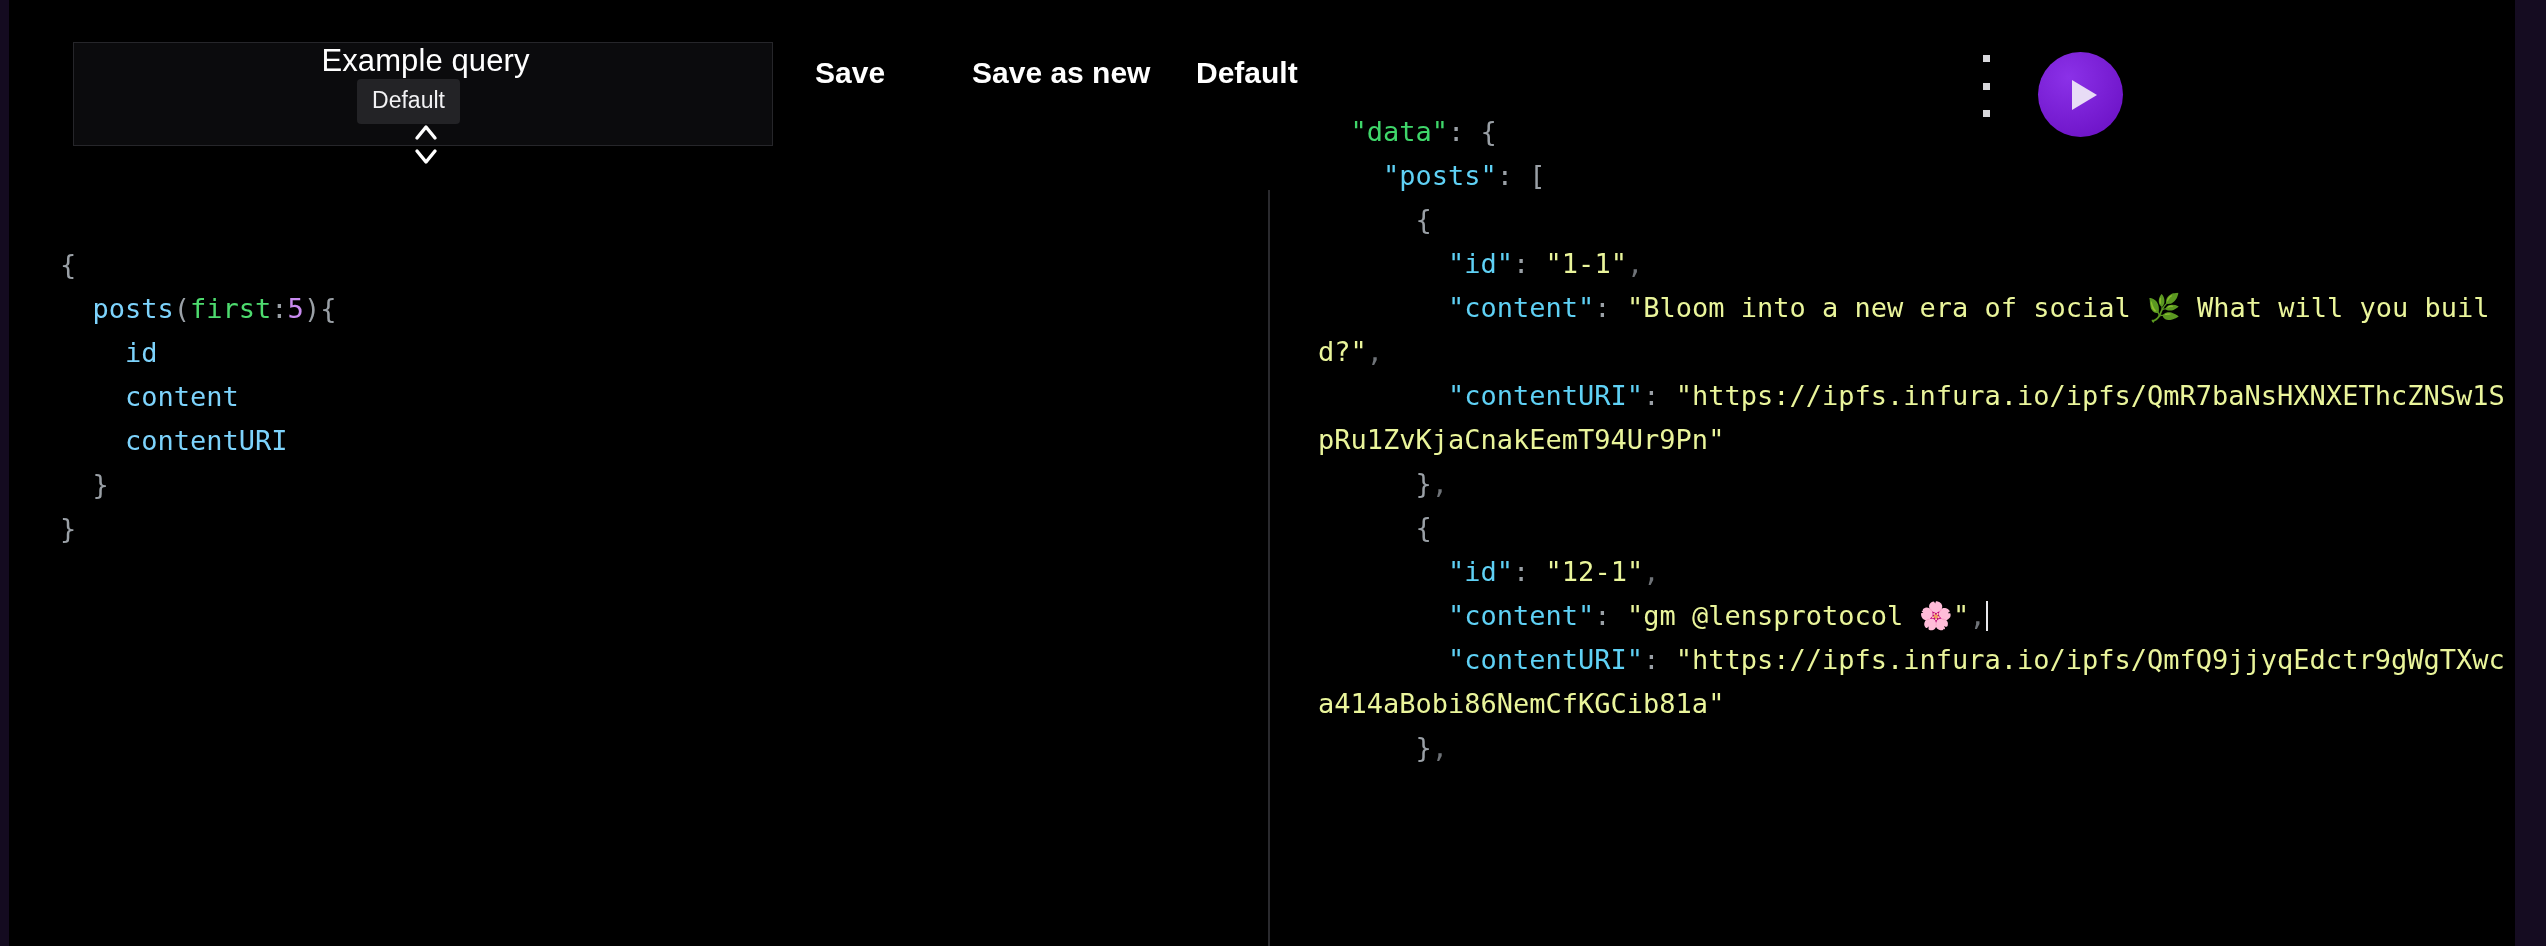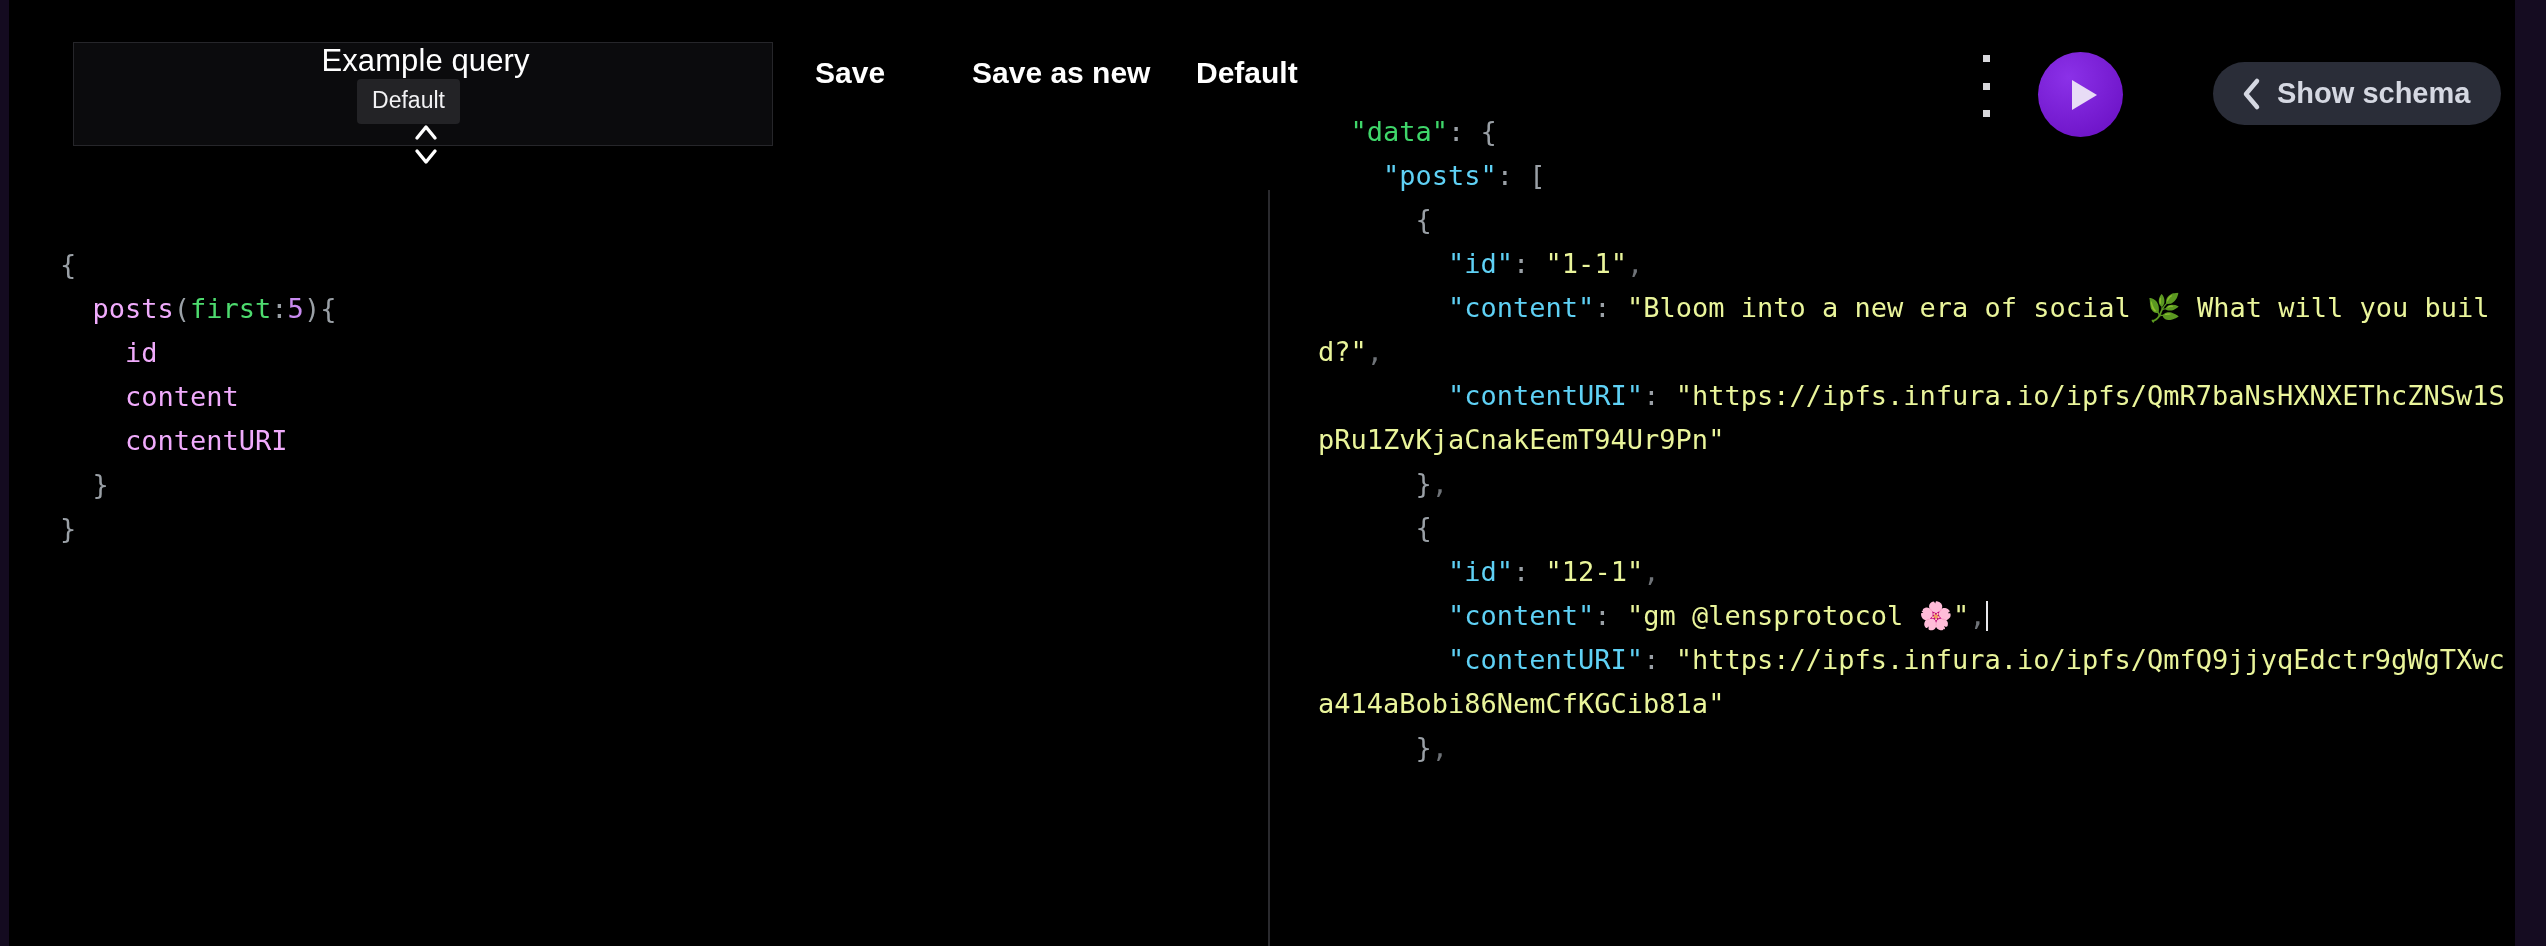--- a/index.html
+++ b/index.html
@@ -188,21 +188,21 @@
   .result-pane {
     left: 1318px;
     top: 110px;
     width: 1200px;
     white-space: pre-wrap;
     word-break: break-all;
   }
 
   
   .tok-punct  { color: #9aa0a6; }
-  .tok-field  { color: #f0abfc; }
+  .tok-field  { color: #7dd3fc; }
   .tok-arg    { color: #4ddb6e; }
   .tok-num    { color: #c98bf0; }
   .tok-key    { color: #5fd1f5; }
   .tok-data   { color: #3fd66a; }
   .tok-str    { color: #eaf59b; }
   .tok-comma  { color: #6f7378; }
 
   .caret {
     display: inline-block;
     width: 2px;
@@ -239,25 +239,19 @@
   <div class="kebab">
     <span></span>
     <span></span>
     <span></span>
   </div>
 
   <button class="play-btn">
     <span class="play-tri"></span>
   </button>
 
-  <button class="show-schema">
-    <svg width="22" height="34" viewBox="0 0 22 34" aria-hidden="true">
-      <polyline points="16,4 5,17 16,30" fill="none" stroke="#d5d8e2" stroke-width="4.5" stroke-linecap="round" stroke-linejoin="round"></polyline>
-    </svg>
-    <span class="show-schema-label">Show schema</span>
-  </button>
 </div>
 
 <div class="divider"></div>
 
 <div class="code-pane query-pane" id="query-pane"><div><span class="tok-punct">{</span></div><div>  <span class="tok-field">posts</span><span class="tok-punct">(</span><span class="tok-arg">first</span><span class="tok-punct">:</span><span class="tok-num">5</span><span class="tok-punct">)</span><span class="tok-punct">{</span></div><div>    <span class="tok-field">id</span></div><div>    <span class="tok-field">content</span></div><div>    <span class="tok-field">contentURI</span></div><div>  <span class="tok-punct">}</span></div><div><span class="tok-punct">}</span></div></div>
 
 <div class="code-pane result-pane" id="result-pane"><div>  <span class="tok-data">"data"</span><span class="tok-punct">:</span><span class="tok-punct"> {</span></div><div>    <span class="tok-key">"posts"</span><span class="tok-punct">:</span><span class="tok-punct"> [</span></div><div>      <span class="tok-punct">{</span></div><div>        <span class="tok-key">"id"</span><span class="tok-punct">:</span><span class="tok-punct"> </span><span class="tok-str">"1-1"</span><span class="tok-comma">,</span></div><div>        <span class="tok-key">"content"</span><span class="tok-punct">:</span><span class="tok-punct"> </span><span class="tok-str">"Bloom into a new era of social 🌿 What will you build?"</span><span class="tok-comma">,</span></div><div>        <span class="tok-key">"contentURI"</span><span class="tok-punct">:</span><span class="tok-punct"> </span><span class="tok-str">"https://ipfs.infura.io/ipfs/QmR7baNsHXNXEThcZNSw1SpRu1ZvKjaCnakEemT94Ur9Pn"</span></div><div>      <span class="tok-punct">}</span><span class="tok-comma">,</span></div><div>      <span class="tok-punct">{</span></div><div>        <span class="tok-key">"id"</span><span class="tok-punct">:</span><span class="tok-punct"> </span><span class="tok-str">"12-1"</span><span class="tok-comma">,</span></div><div>        <span class="tok-key">"content"</span><span class="tok-punct">:</span><span class="tok-punct"> </span><span class="tok-str">"gm @lensprotocol 🌸"</span><span class="tok-comma">,</span><span class="caret"></span></div><div>        <span class="tok-key">"contentURI"</span><span class="tok-punct">:</span><span class="tok-punct"> </span><span class="tok-str">"https://ipfs.infura.io/ipfs/QmfQ9jjyqEdctr9gWgTXwca414aBobi86NemCfKGCib81a"</span></div><div>      <span class="tok-punct">}</span><span class="tok-comma">,</span></div></div>
 
 </body></html>

